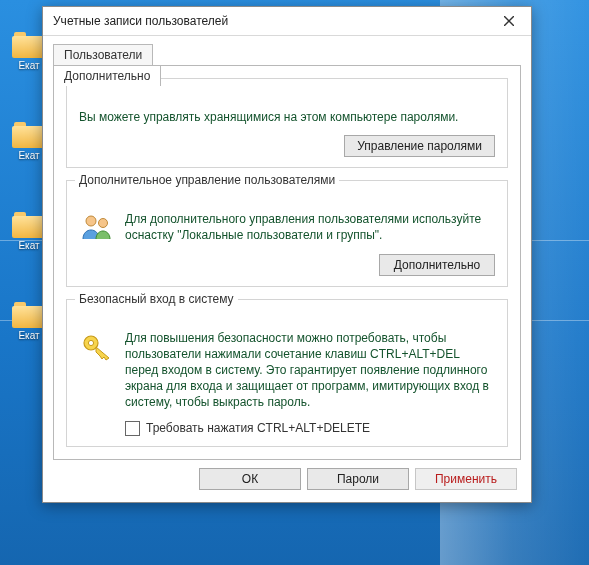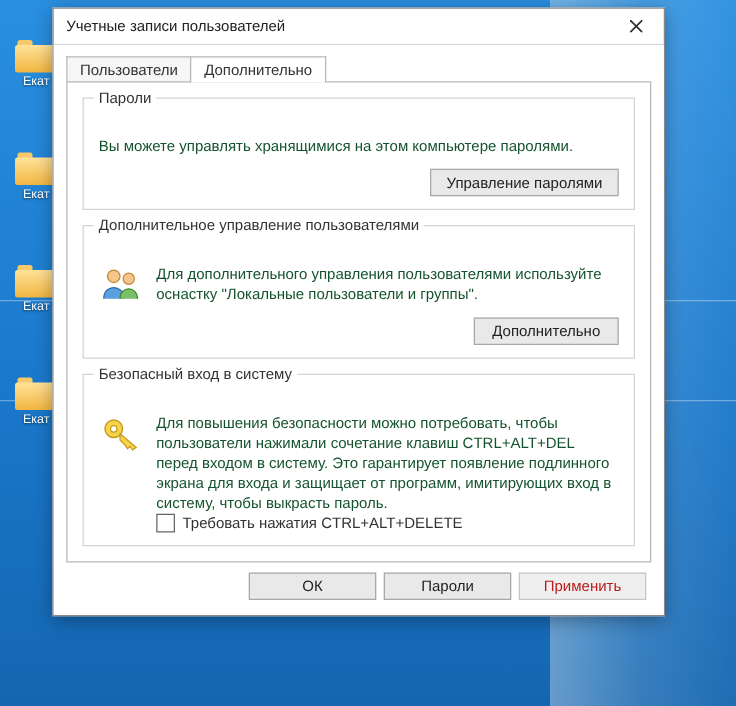--- a/index.html
+++ b/index.html
@@ -12,32 +12,32 @@
   .dicon .ftab{position:absolute;left:2px;top:0;width:12px;height:6px;background:#f7c96b;border-radius:2px 2px 0 0;}
   .dicon .fbody{position:absolute;left:0;top:4px;width:34px;height:22px;background:linear-gradient(180deg,#ffe29a,#f2b641);border-radius:2px;}
   .dicon .lbl{font-size:10px;color:#fff;text-shadow:0 1px 2px rgba(0,0,0,.6);line-height:11px;word-break:break-all;}
   .dicon.i1{top:32px;} .dicon.i2{top:122px;} .dicon.i3{top:212px;} .dicon.i4{top:302px;}
   .window{position:absolute;left:42px;top:6px;width:488px;background:#fff;border:1px solid #8a8a8a;box-shadow:0 3px 14px rgba(0,0,0,.35);}
   .titlebar{height:28px;display:flex;align-items:center;border-bottom:1px solid #d9d9d9;}
   .titlebar .ttxt{flex:1;padding-left:10px;font-size:12px;color:#222;}
   .closebtn{width:44px;height:28px;display:flex;align-items:center;justify-content:center;cursor:default;}
   .closebtn svg{width:10px;height:10px;stroke:#333;stroke-width:1.4;}
   .client{padding:8px 10px 10px;background:#fff;}
-  .tabs{display:flex;align-items:center;height:22px;position:relative;}
+  .tabs{display:flex;align-items:flex-start;height:22px;position:relative;flex-direction:column;}
   .tab{padding:3px 10px;border:1px solid #b8b8b8;border-bottom:none;background:#f6f6f6;font-size:12px;color:#333;position:relative;margin-right:-1px;cursor:default;}
   .tab.active{background:#fff;z-index:2;}
   .tabpanel{border:1px solid #b8b8b8;padding:12px 12px 8px;margin-top:-1px;position:relative;}
   .group{border:1px solid #d4d4d4;padding:30px 12px 10px;margin-bottom:12px;position:relative;}
   .group .legend{position:absolute;top:-8px;left:8px;background:#fff;padding:0 4px;font-size:12px;color:#333;}
   .gcontent{display:flex;gap:10px;align-items:flex-start;}
   .iconslot{width:36px;flex:0 0 36px;display:flex;justify-content:center;padding-top:2px;}
   .gtext{flex:1;font-size:12px;color:#14532d;line-height:1.35;}
   .btnrow{display:flex;justify-content:flex-end;margin-top:10px;}
   .winbtn{min-width:90px;padding:3px 12px;background:#e9e9e9;border:1px solid #a8a8a8;font-size:12px;color:#222;cursor:default;text-align:center;}
-  .chkrow{display:flex;align-items:center;gap:6px;margin-left:46px;}
+  .chkrow{display:flex;align-items:center;gap:6px;margin-top:10px;margin-left:46px;}
   .chkbox{width:13px;height:13px;border:1px solid #666;background:#fff;display:inline-block;}
   .chklbl{font-size:12px;color:#333;}
   .footer{display:flex;justify-content:flex-end;gap:6px;padding:8px 4px 2px;}
   .winbtn.small{min-width:76px;}
   .winbtn.disabled{color:#b91c1c;border-color:#c6c6c6;background:#efefef;}
 </style>
 </head>
 <body>
 
 <div class="desktop">

